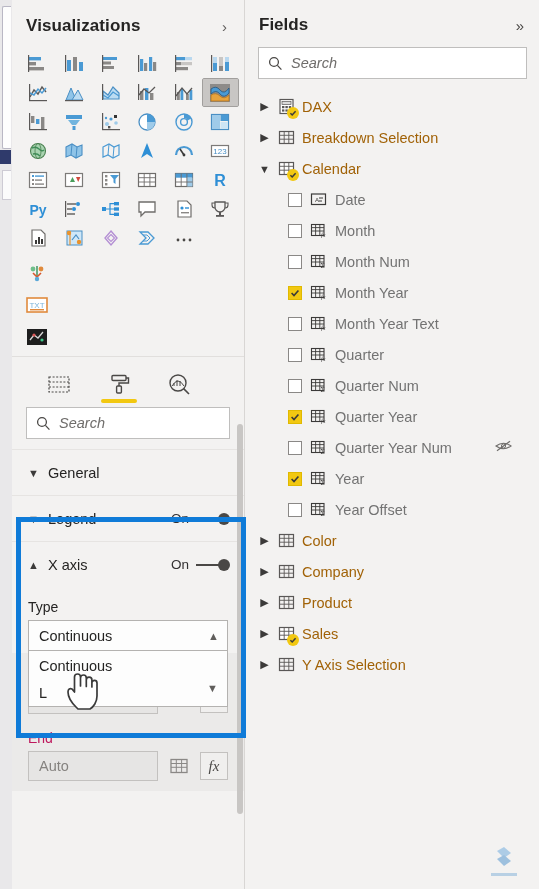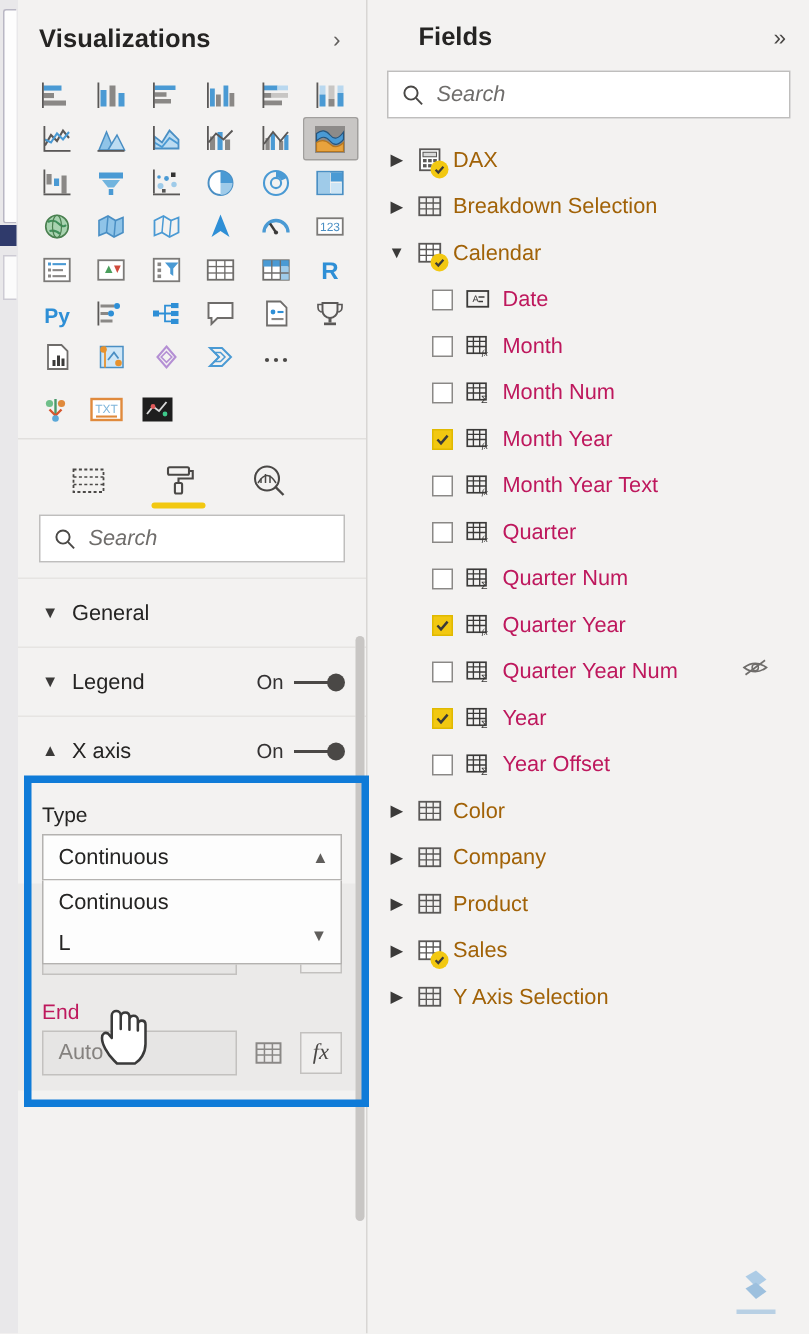--- a/index.html
+++ b/index.html
@@ -34,21 +34,21 @@
     display: grid; grid-template-columns: repeat(6, 1fr);
     gap: 2px 1px; padding: 2px 6px 4px 8px;
   }
   .viz-cell {
     width: 100%; height: 27px; display: flex; align-items: center; justify-content: center;
     border-radius: 1px;
   }
   .viz-cell.selected { background: #c8c6c4; outline: 1px solid #a19f9d; }
   .viz-cell svg { display: block; }
 
-  .custom-row { display: flex; gap: 8px; padding: 6px 0 7px 12px; border-bottom: 1px solid #e1dfdd; }
+  .custom-row { display: flex; gap: 8px; padding: 6px 0 7px 12px; border-bottom: 1px solid #e1dfdd; flex-direction: column; }
   .custom-cell { width: 26px; height: 24px; display: flex; align-items: center; justify-content: center; }
 
   
   .fmt-tabs { display: flex; gap: 22px; padding: 8px 0 0 28px; align-items: flex-end; height: 46px; }
   .fmt-tab { position: relative; width: 38px; height: 36px; display: flex; align-items: center; justify-content: center; }
   .fmt-tab .underline { position: absolute; bottom: 0px; left: 1px; width: 36px; height: 4px; border-radius: 2px; background: #f2c811; }
 
   
   .fmt-search-wrap { padding: 4px 14px 10px 14px; }
   .searchbox {
@@ -111,38 +111,38 @@
     position: absolute; left: 4px; top: 517px; width: 230px; height: 221px;
     border: 5px solid #0f7bd8; pointer-events: none; z-index: 40;
   }
 
   
   .lp-scroll { position: absolute; right: 1px; top: 424px; width: 6px; height: 390px; background: #f3f2f1; }
   .lp-thumb { position: absolute; left: 0; top: 0; width: 6px; height: 390px; background: #c8c6c4; border-radius: 3px; }
 
   
   .right-pane { position: absolute; left: 246px; top: 0; width: 293px; height: 889px; background: #f3f2f1; }
-  .fields-header { display: flex; align-items: center; justify-content: space-between; padding: 15px 14px 12px 13px; margin-left: 20px; }
+  .fields-header { display: flex; align-items: center; justify-content: space-between; padding: 15px 14px 12px 13px; }
   .fields-title { font-size: 17px; font-weight: bold; color: #252423; }
   .dbl-chev { font-size: 15px; color: #4a4846; letter-spacing: -3px; padding-right: 4px; }
   .fields-search { padding: 0 12px 10px 12px; }
 
   .tree { padding-top: 2px; }
   .tnode { display: flex; align-items: center; height: 31px; padding-left: 12px; gap: 6px; }
   .tchev { width: 13px; font-size: 11px; color: #3b3a39; text-align: center; }
   .ticon { position: relative; width: 19px; height: 18px; display: flex; align-items: center; justify-content: center; }
   .badge { position: absolute; right: -3px; bottom: -3px; width: 12px; height: 12px; border-radius: 50%;
       background: #f2c811; display: flex; align-items: center; justify-content: center; }
   .badge svg { display: block; }
   .tlabel { font-size: 14.5px; color: #a16207; }
 
   .fnode { display: flex; align-items: center; height: 31px; padding-left: 42px; gap: 7px; }
   .cbox { width: 14px; height: 14px; border: 1px solid #8a8886; background: #ffffff; flex: none; }
   .cbox.checked { background: #f2c811; border-color: #e0b900; display: flex; align-items: center; justify-content: center; }
-  .flabel { font-size: 14.5px; color: #be185d; }
+  .flabel { font-size: 14.5px; color: #737373; }
   .eye { margin-left: auto; margin-right: 26px; }
 
   
   .watermark { position: absolute; right: 14px; bottom: 10px; width: 42px; height: 34px; opacity: .5; }
 
   .cursor { position: absolute; left: 52px; top: 667px; width: 36px; height: 44px; z-index: 60; pointer-events: none; }
 </style>
 </head>
 <body>
 

